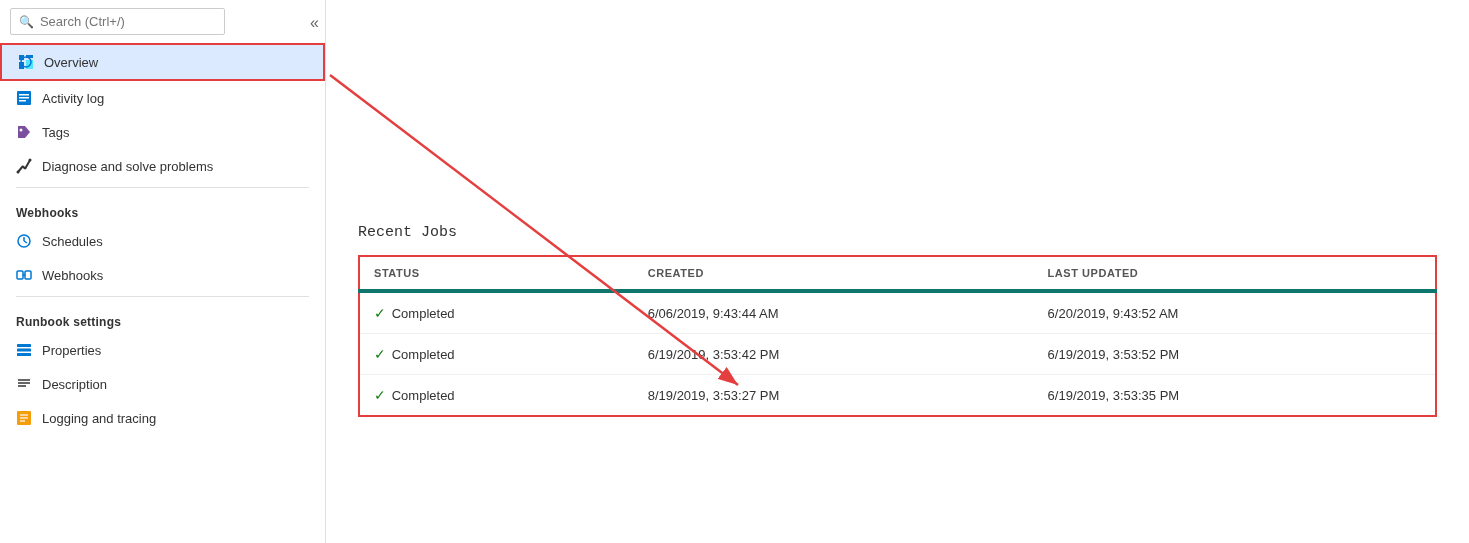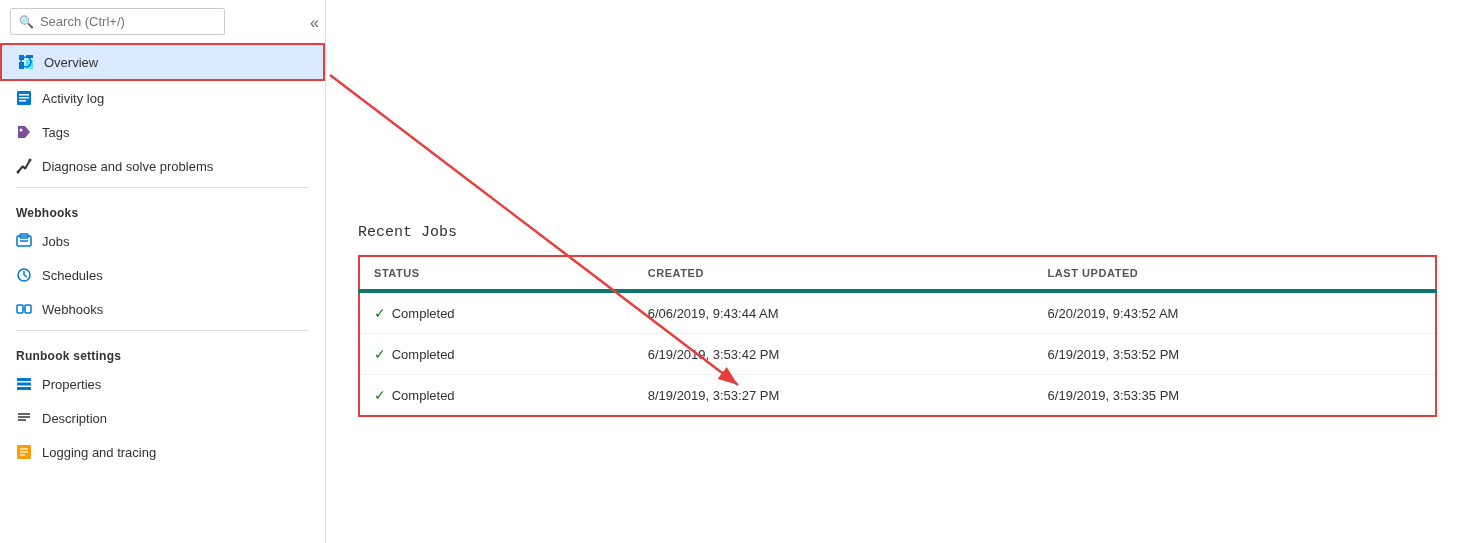--- a/index.html
+++ b/index.html
@@ -232,30 +232,20 @@
           <circle cx="14" cy="2" r="1.5" fill="#333"></circle>
         </svg>
       </span>
       <span>Diagnose and solve problems</span>
     </div>
 
     <hr class="section-divider">
 
     <div class="section-header">Webhooks</div>
 
-    <div class="sidebar-item">
-      <span class="sidebar-icon">
-        <svg width="16" height="16" viewBox="0 0 16 16">
-          <rect x="1" y="3" width="14" height="10" rx="1" fill="none" stroke="#0078d4" stroke-width="1.5"></rect>
-          <rect x="4" y="1" width="8" height="4" rx="1" fill="none" stroke="#0078d4" stroke-width="1.5"></rect>
-          <line x1="4" y1="8" x2="12" y2="8" stroke="#0078d4" stroke-width="1.5"></line>
-        </svg>
-      </span>
-      <span>Jobs</span>
-    </div>
 
     <div class="sidebar-item">
       <span class="sidebar-icon">
         <svg width="16" height="16" viewBox="0 0 16 16">
           <circle cx="8" cy="8" r="6" fill="none" stroke="#0078d4" stroke-width="1.5"></circle>
           <line x1="8" y1="4" x2="8" y2="8" stroke="#0078d4" stroke-width="1.5"></line>
           <line x1="8" y1="8" x2="11" y2="10" stroke="#0078d4" stroke-width="1.5"></line>
         </svg>
       </span>
       <span>Schedules</span>

